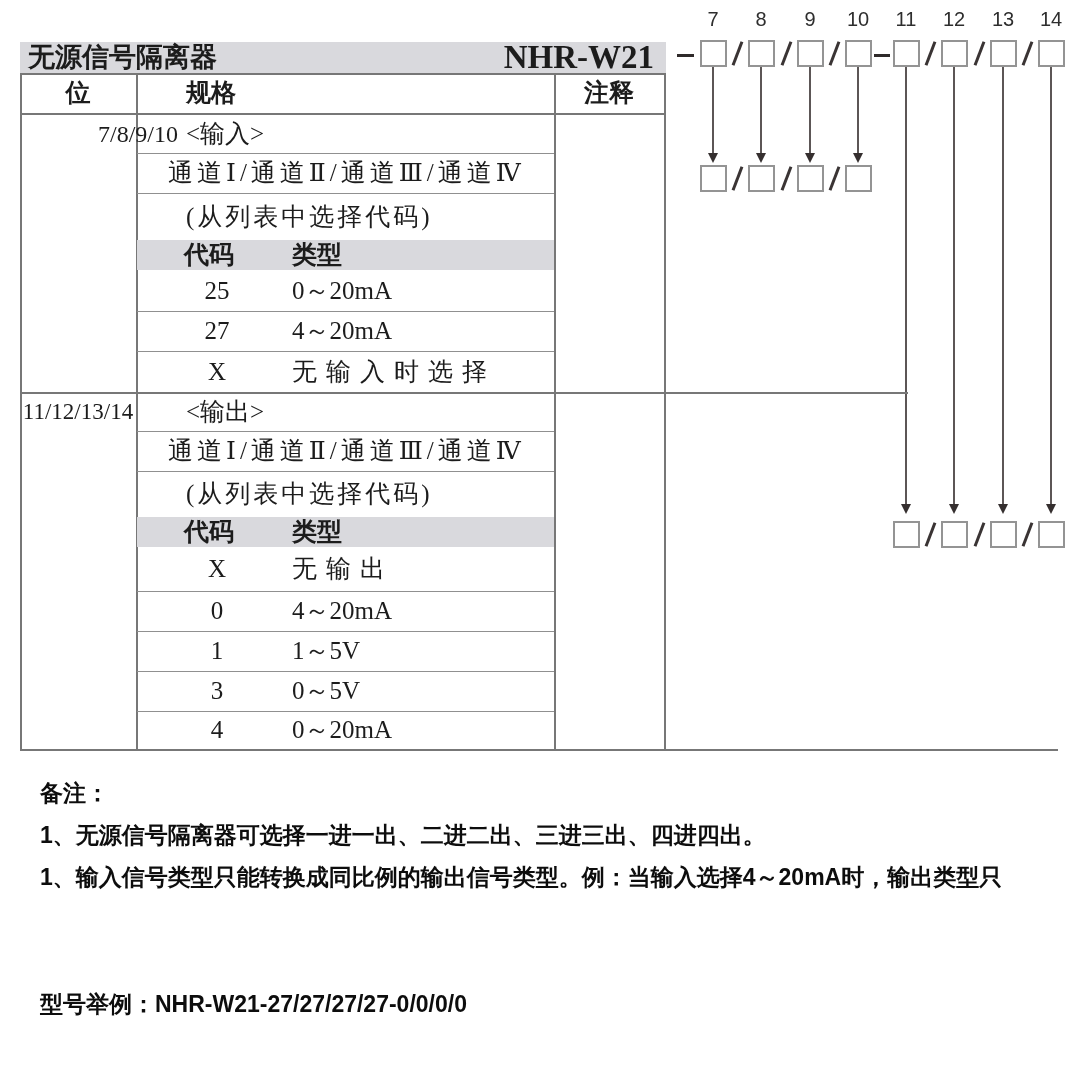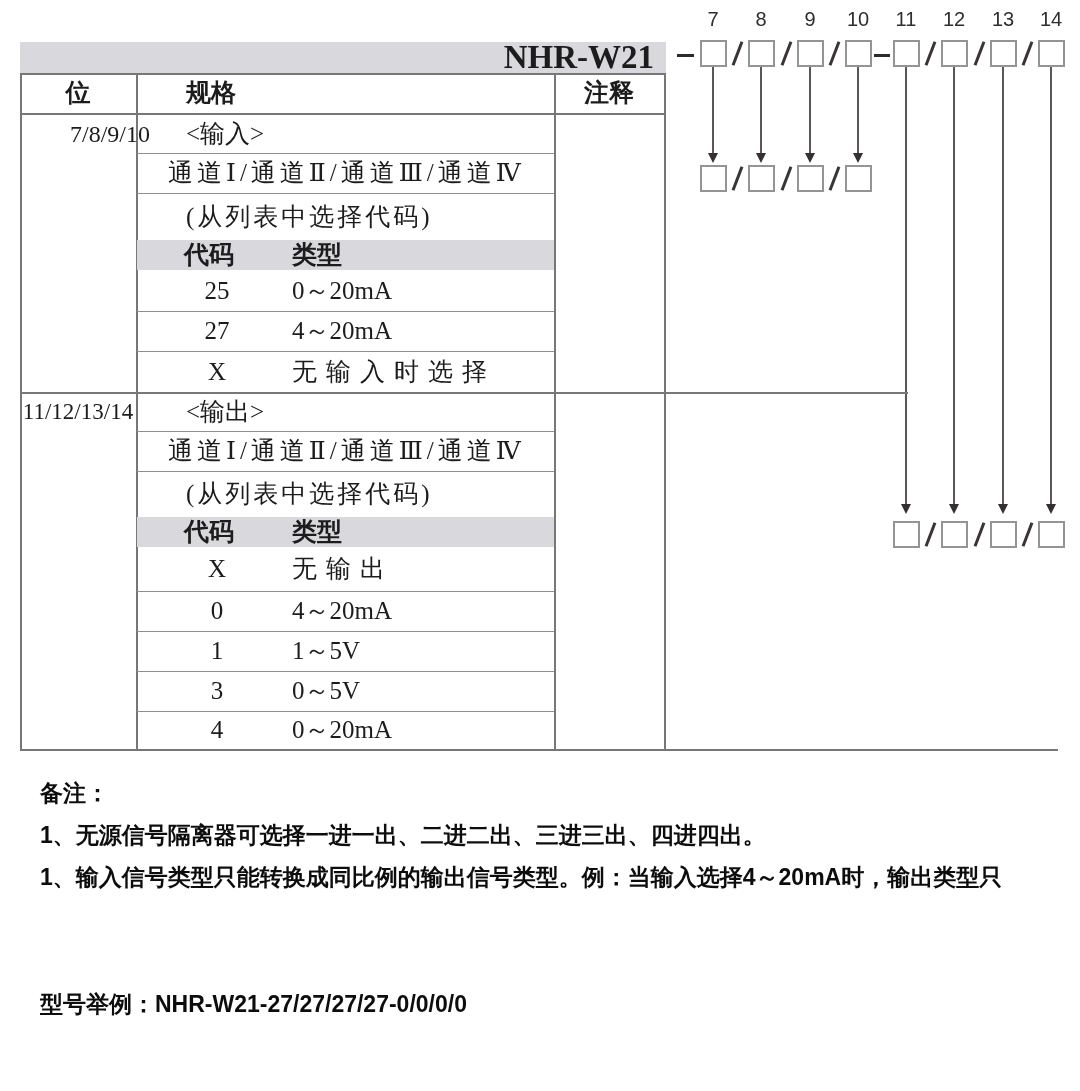--- a/index.html
+++ b/index.html
@@ -21,20 +21,21 @@
          font-size:20px;color:#2e2e2e;}
   .note{position:absolute;left:40px;white-space:nowrap;font-family:"Liberation Sans","DejaVu Sans",sans-serif;
         font-weight:bold;font-size:23px;line-height:30px;color:#0d0d0d;}
 </style>
 </head>
 <body>
 
 <div id="page">
 
   <div class="band" style="left:20px;top:42px;width:646px;height:31px;"></div>
+  <div class="cell bold" style="left:28px;top:42px;line-height:31px;font-size:27px;">无源信号隔离器</div>
   <div class="cell bold" style="left:400px;top:42px;width:254px;line-height:31px;font-size:33px;text-align:right;">NHR-W21</div>
 
   <div class="dash" style="left:677px;top:54px;width:17px;"></div>
   <div class="dash" style="left:874px;top:54px;width:16px;"></div>
 
   <div class="digit" style="left:695px;top:8px;">7</div>
   <div class="digit" style="left:743px;top:8px;">8</div>
   <div class="digit" style="left:792px;top:8px;">9</div>
   <div class="digit" style="left:840px;top:8px;">10</div>
   <div class="digit" style="left:888px;top:8px;">11</div>
@@ -108,21 +109,21 @@
   <div class="sep" style="top:471px;"></div>
   <div class="sep" style="top:591px;"></div>
   <div class="sep" style="top:631px;"></div>
   <div class="sep" style="top:671px;"></div>
   <div class="sep" style="top:711px;"></div>
 
   <div class="cell bold center" style="left:20px;top:73px;width:116px;line-height:40px;">位</div>
   <div class="cell bold" style="left:186px;top:73px;line-height:40px;">规格</div>
   <div class="cell bold center" style="left:554px;top:73px;width:110px;line-height:40px;">注释</div>
 
-  <div class="cell center" style="left:8px;top:114px;width:116px;line-height:40px;font-size:24px;padding-left:44px;">7/8/9/10</div>
+  <div class="cell center" style="left:36px;top:114px;width:116px;line-height:40px;font-size:24px;padding-left:44px;">7/8/9/10</div>
   <div class="cell" style="left:186px;top:114px;line-height:40px;">&lt;输入&gt;</div>
   <div class="cell" style="left:168px;top:153px;line-height:40px;letter-spacing:4px;">通道Ⅰ/通道Ⅱ/通道Ⅲ/通道Ⅳ</div>
   <div class="cell" style="left:186px;top:193px;line-height:47px;letter-spacing:3px;">(从列表中选择代码)</div>
 
   <div class="band" style="left:137px;top:240px;width:417px;height:30px;"></div>
   <div class="cell bold" style="left:184px;top:240px;line-height:30px;">代码</div>
   <div class="cell bold" style="left:292px;top:240px;line-height:30px;">类型</div>
 
   <div class="cell center" style="left:180px;top:270px;width:74px;line-height:41px;">25</div>
   <div class="cell" style="left:292px;top:270px;line-height:41px;">0～20mA</div>

